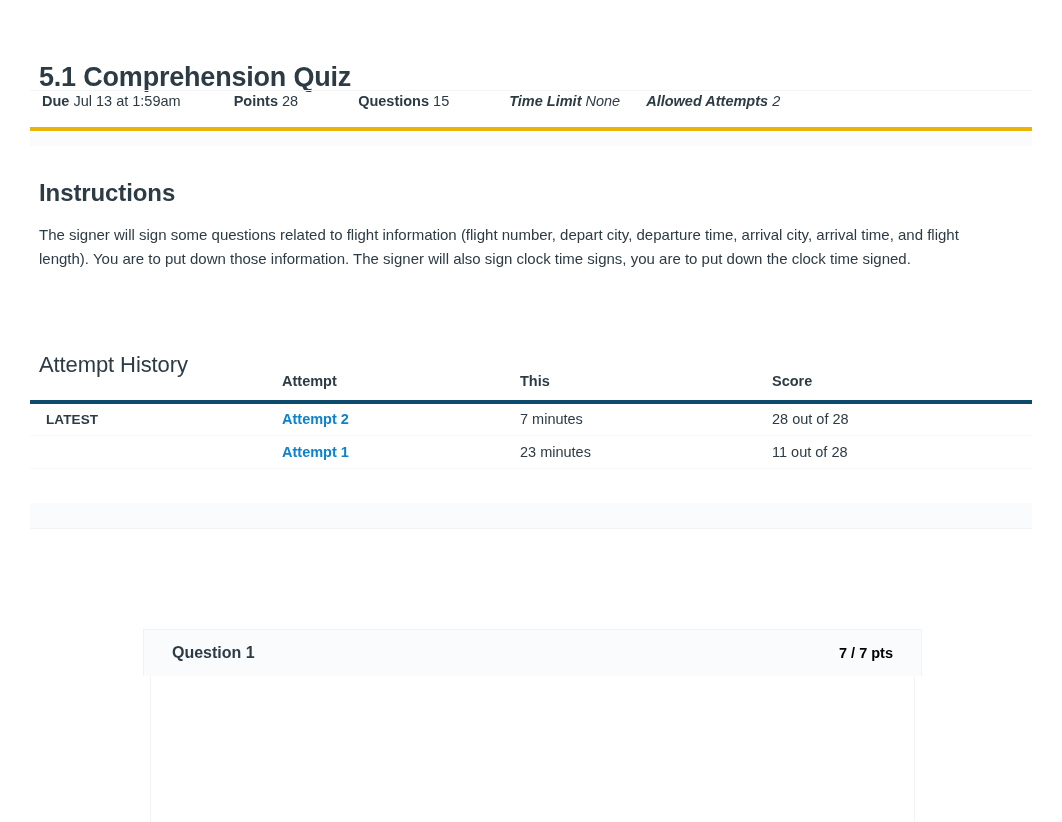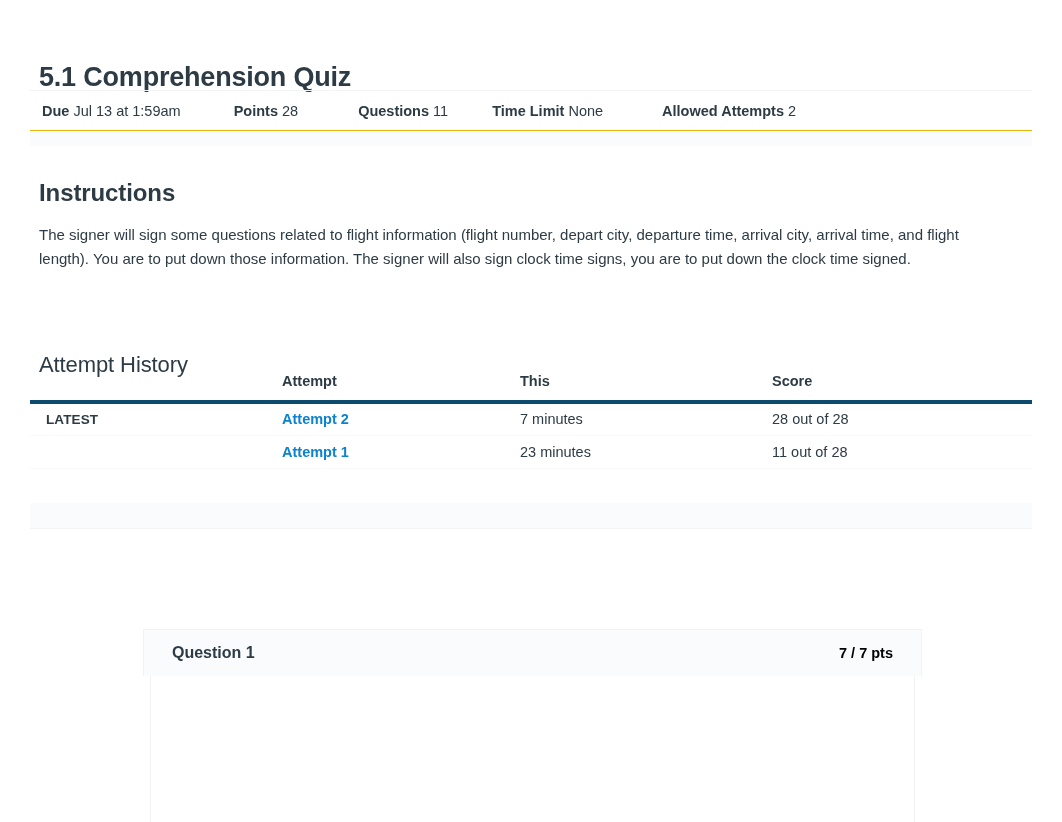--- a/index.html
+++ b/index.html
@@ -36,38 +36,37 @@
   }
 
   
   .quiz-info-bar {
     position: absolute;
     left: 30px;
     top: 90px;
     width: 1002px;
     height: 41px;
     border-top: 1px solid #f2f4f6;
-    border-bottom: 1px solid #eab308;
+    border-bottom: 4px solid #eab308;
     display: flex;
-    align-items: center;
   }
   .info-item {
     font-size: 14.5px;
     line-height: 20px;
     color: #2d3b45;
     white-space: nowrap;
   }
   .info-item .lbl { font-weight: bold; }
   .info-item .val { font-weight: normal; }
 
   .info-due       { margin-left: 12px; }
   .info-points    { margin-left: 53px; }
   .info-questions { margin-left: 60px; }
-  .info-timelimit { margin-left: 44px; }
-  .info-attempts  { margin-left: 59px; }
+  .info-timelimit { margin-left: 60px; font-style: italic; }
+  .info-attempts  { margin-left: 26px; font-style: italic; }
 
   
   .info-underband {
     position: absolute;
     left: 30px;
     top: 131px;
     width: 1002px;
     height: 15px;
     background: #fafbfc;
   }
@@ -241,21 +240,21 @@
     <div class="info-item info-due">
       <span class="lbl">Due</span>
       <span class="val">Jul 13 at 1:59am</span>
     </div>
     <div class="info-item info-points">
       <span class="lbl">Points</span>
       <span class="val">28</span>
     </div>
     <div class="info-item info-questions">
       <span class="lbl">Questions</span>
-      <span class="val">11</span>
+      <span class="val">15</span>
     </div>
     <div class="info-item info-timelimit">
       <span class="lbl">Time Limit</span>
       <span class="val">None</span>
     </div>
     <div class="info-item info-attempts">
       <span class="lbl">Allowed Attempts</span>
       <span class="val">2</span>
     </div>
   </div>

